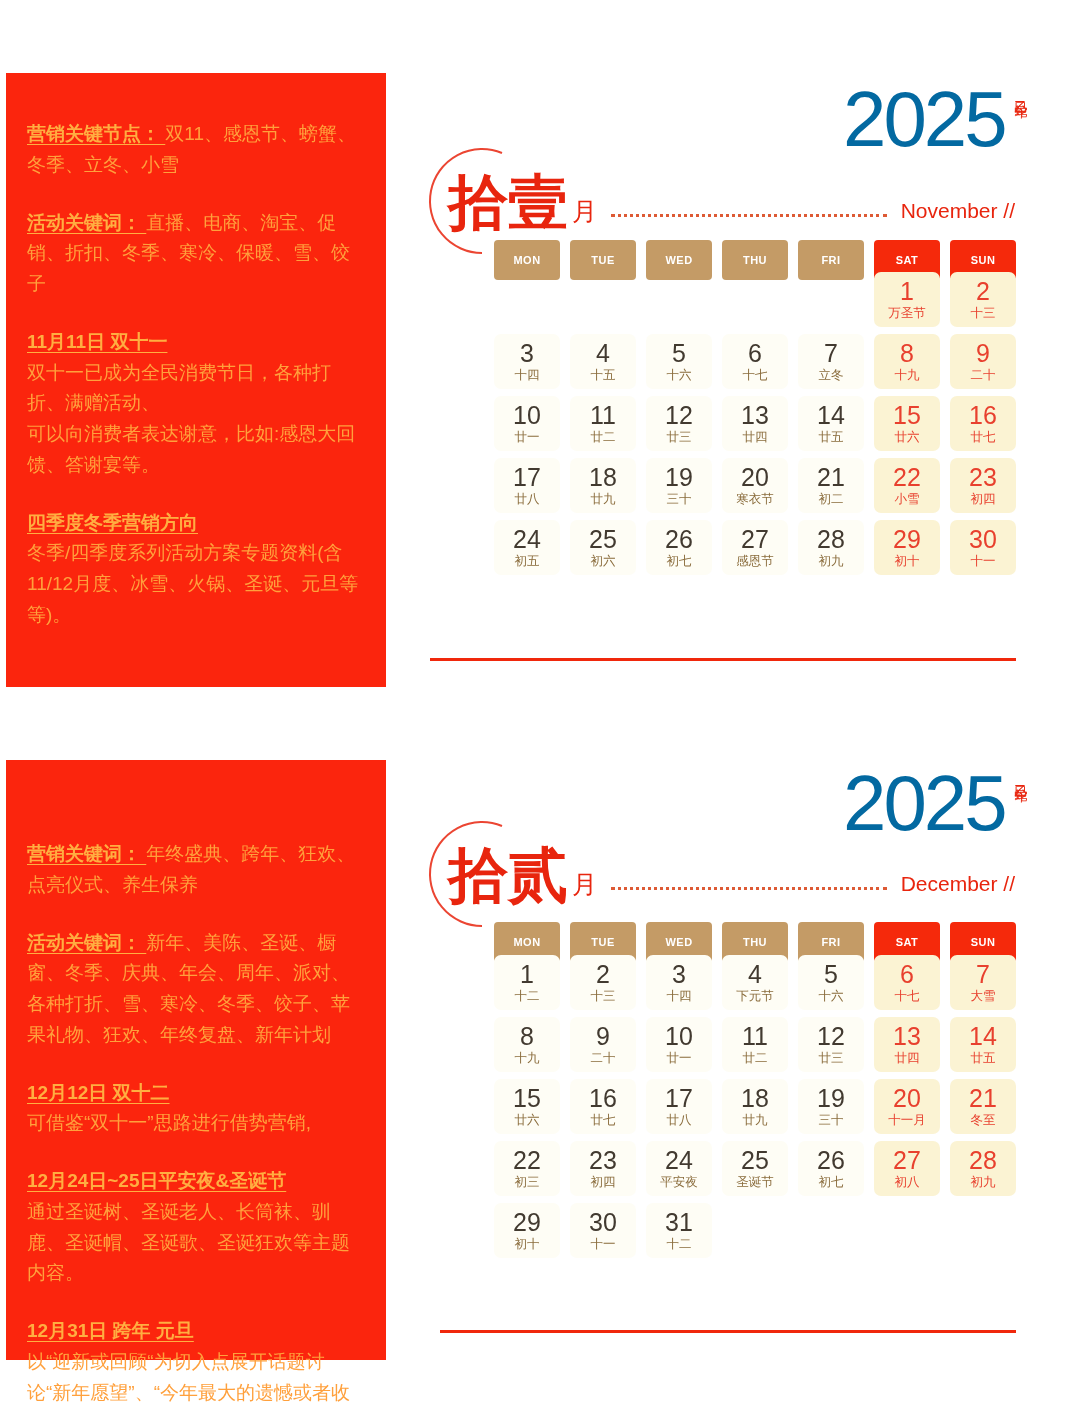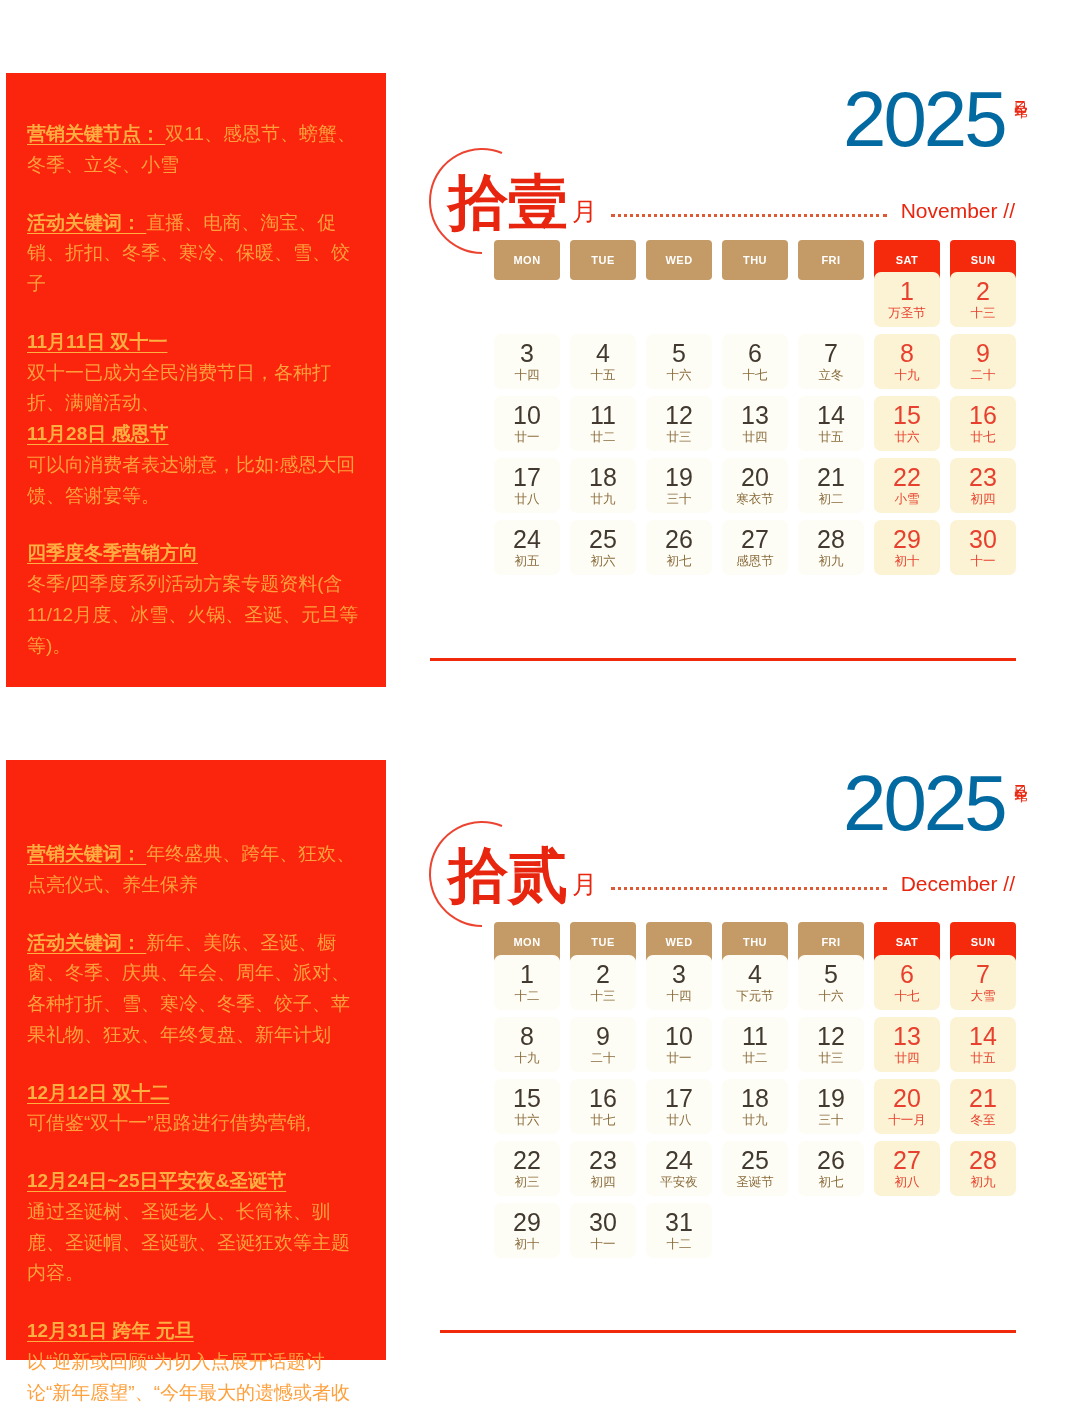--- a/index.html
+++ b/index.html
@@ -65,21 +65,20 @@
 <body>
 
 <div class="page">
 
   <section>
     <div class="panel p1 notes">
         <p class="note"><span class="nh">营销关键节点： </span><span class="nb">双11、感恩节、螃蟹、冬季、立冬、小雪</span></p>
         <p class="note gap"><span class="nh">活动关键词： </span><span class="nb">直播、电商、淘宝、促销、折扣、冬季、寒冷、保暖、雪、饺子</span></p>
         <p class="note gap"><span class="nh">11月11日 双十一</span></p>
         <p class="note"><span class="nb">双十一已成为全民消费节日，各种打折、满赠活动、</span></p>
-        <p class="note"><span class="nh">11月28日 感恩节</span></p>
         <p class="note"><span class="nb">可以向消费者表达谢意，比如:感恩大回馈、答谢宴等。</span></p>
         <p class="note gap"><span class="nh">四季度冬季营销方向</span></p>
         <p class="note"><span class="nb">冬季/四季度系列活动方案专题资料(含11/12月度、冰雪、火锅、圣诞、元旦等等)。</span></p>
       </div>
 
     <div class="year y1">
       <div class="year-num">2025</div>
       <div class="zodiac">乙巳蛇年</div>
     </div>
 

